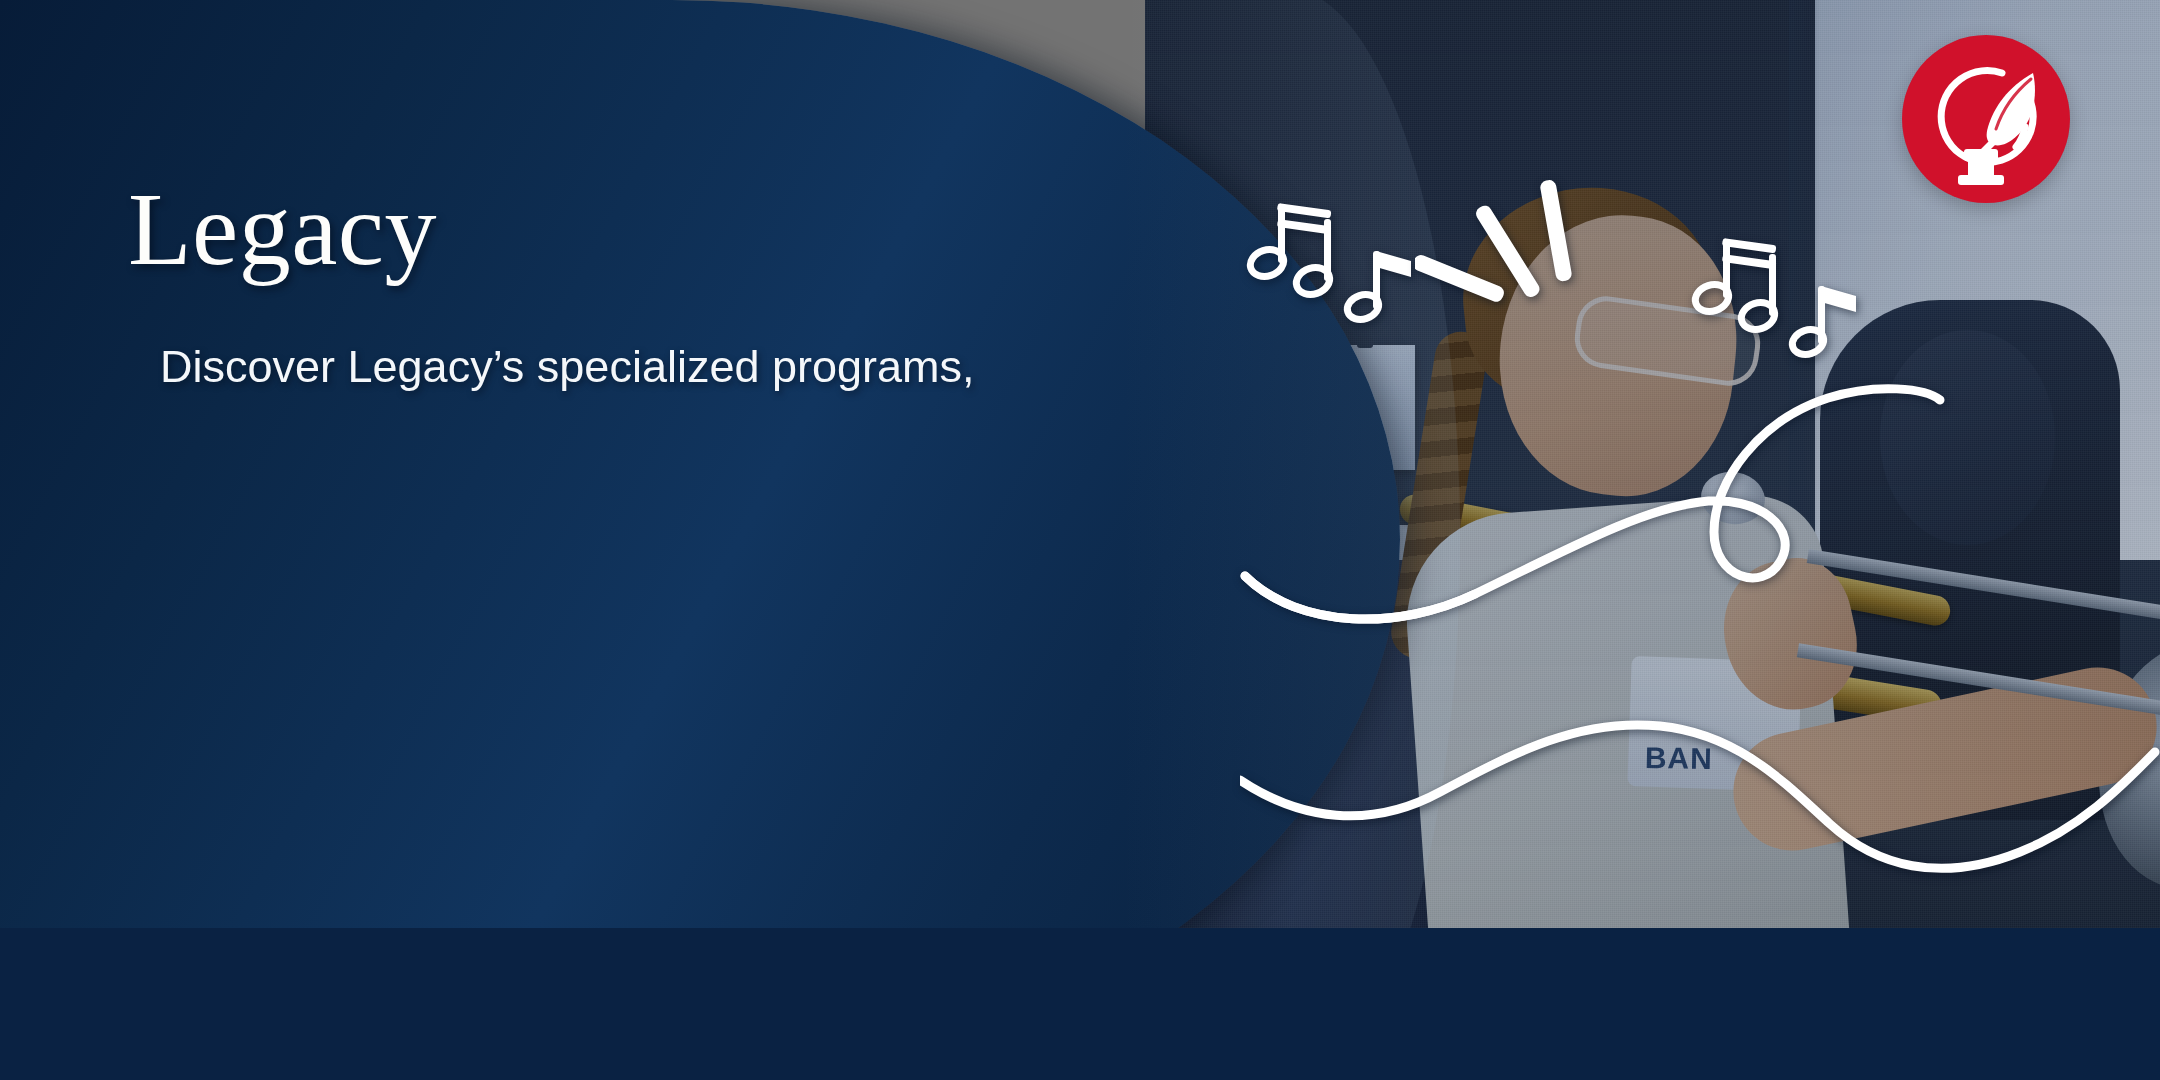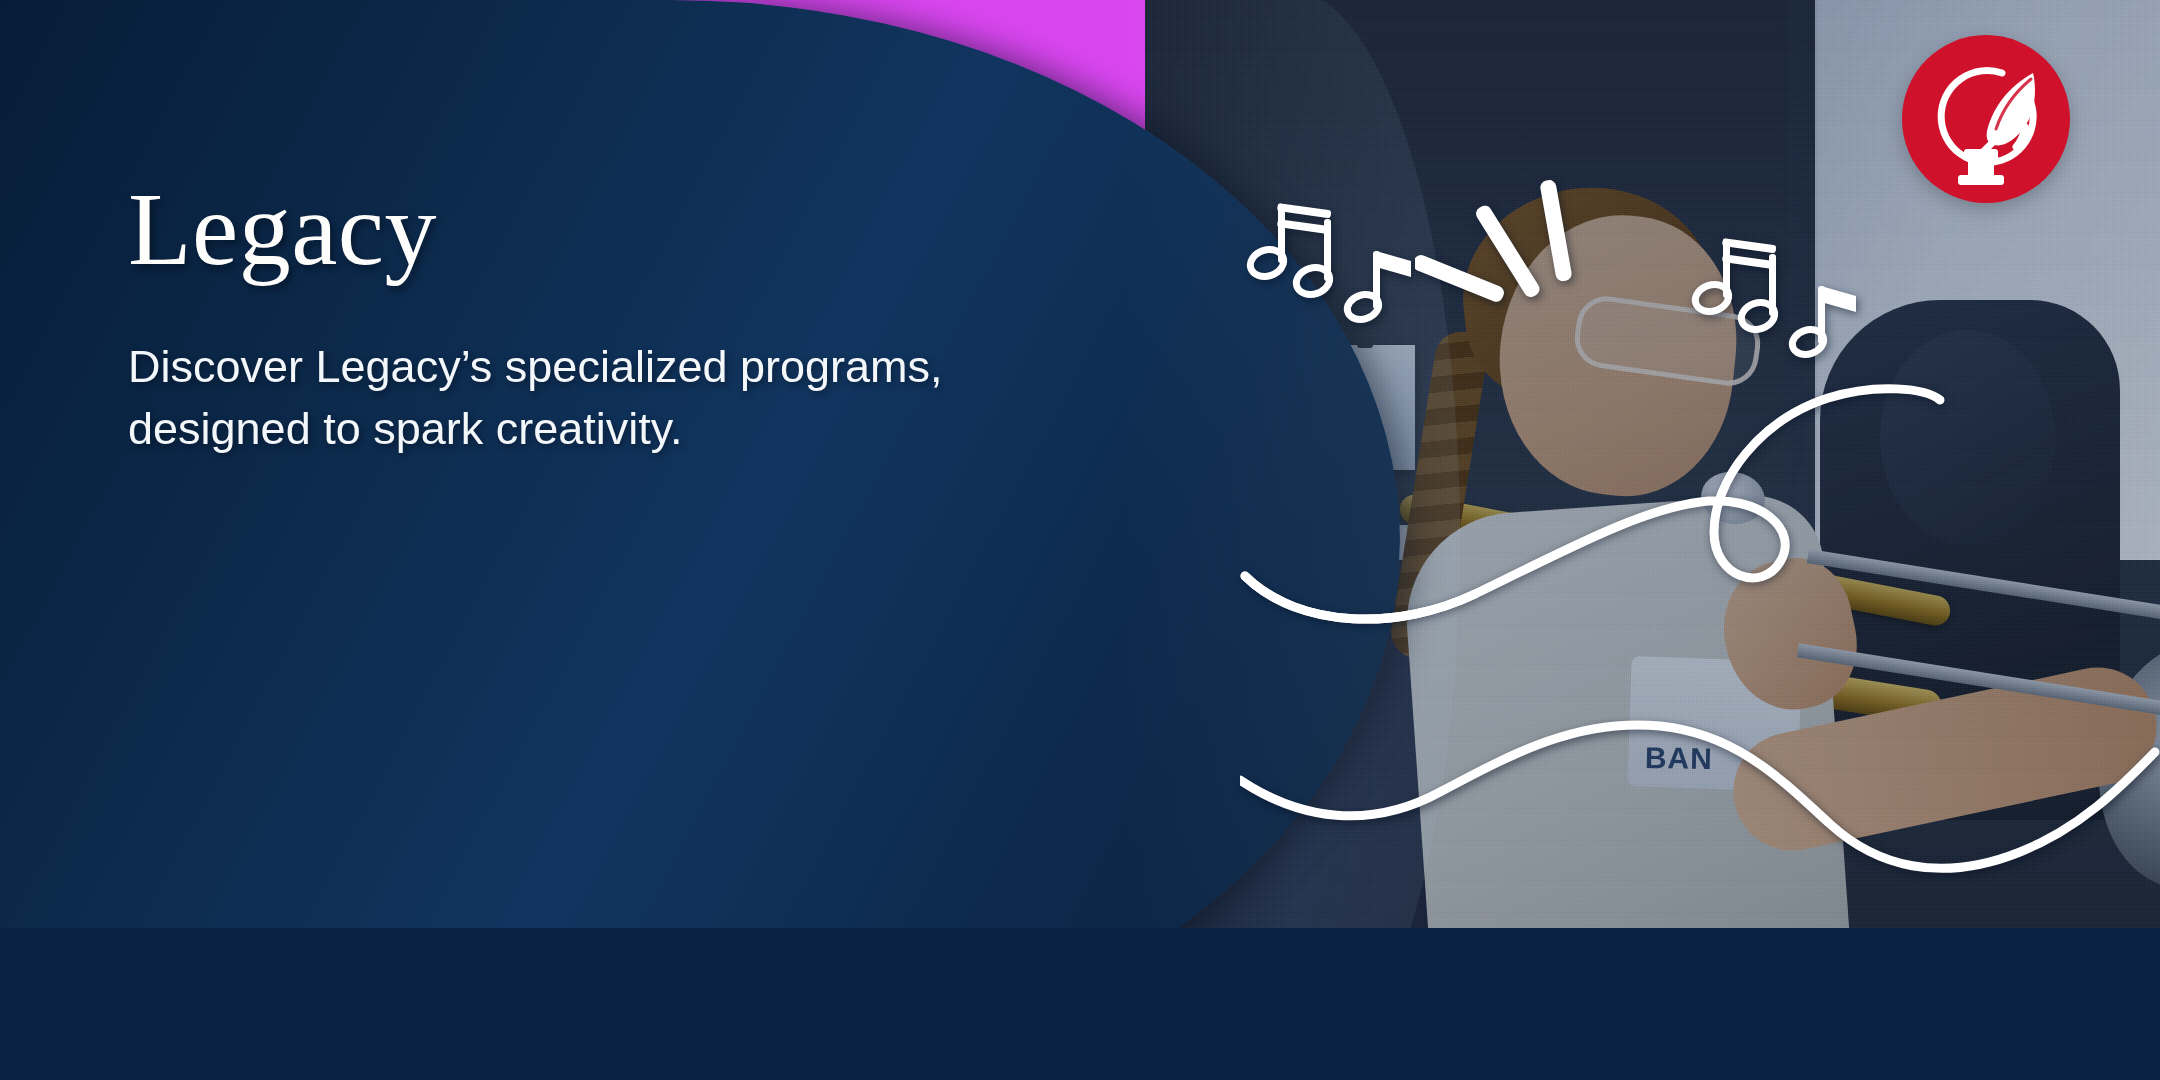--- a/index.html
+++ b/index.html
@@ -5,21 +5,21 @@
   html, body {
     margin: 0; padding: 0;
     background: #0a2243;
   }
   #stage {
     position: relative;
     width: 2160px;
     height: 928px;
     overflow: hidden;
     font-family: "Liberation Sans", sans-serif;
-    background: #d946ef;
+    background: #737373;
   }
 
   
   .photo-layer {
     position: absolute;
     inset: 0;
     overflow: hidden;
   }
   .photo {
     position: absolute;
@@ -286,21 +286,21 @@
   }
   .subtitle {
     margin-top: 56px;
     font-family: "Liberation Sans", sans-serif;
     font-size: 45px;
     line-height: 1.38;
     color: #f4f7fa;
     text-shadow: 2px 3px 6px rgba(2,10,22,.5);
     font-weight: 300;
   }
-  .subtitle span { display:block; }
+  .subtitle span { display:block;margin-left:32px; }
 
   
   .logo {
     position:absolute;
     right: 90px; top: 35px;
     width: 168px; height: 168px;
     border-radius: 50%;
     background: #d0112b;
     z-index: 9;
     box-shadow: 0 6px 18px rgba(0,0,0,.22);
@@ -367,21 +367,20 @@
     </div>
   </div>
 
   <div class="blob"></div>
   <div class="blob-inner-edge"></div>
 
   <div class="copy">
     <div class="t-line1">Legacy</div>
     <div class="subtitle">
       <span>Discover Legacy’s specialized programs,</span>
-      <span>designed to spark creativity.</span>
     </div>
   </div>
 
   <div class="logo">
     <svg width="168" height="168" viewBox="0 0 168 168" aria-hidden="true">
 
       <path d="M122 54 a46 46 0 1 1 -22 -16" fill="none" stroke="#ffffff" stroke-width="7" stroke-linecap="round"></path>
       <path d="M123 92 a44 44 0 0 1 -9 20" fill="none" stroke="#ffffff" stroke-width="7" stroke-linecap="round"></path>
 
       <path d="M131 38 C106 52 92 72 86 92 C83 102 85 108 92 110

